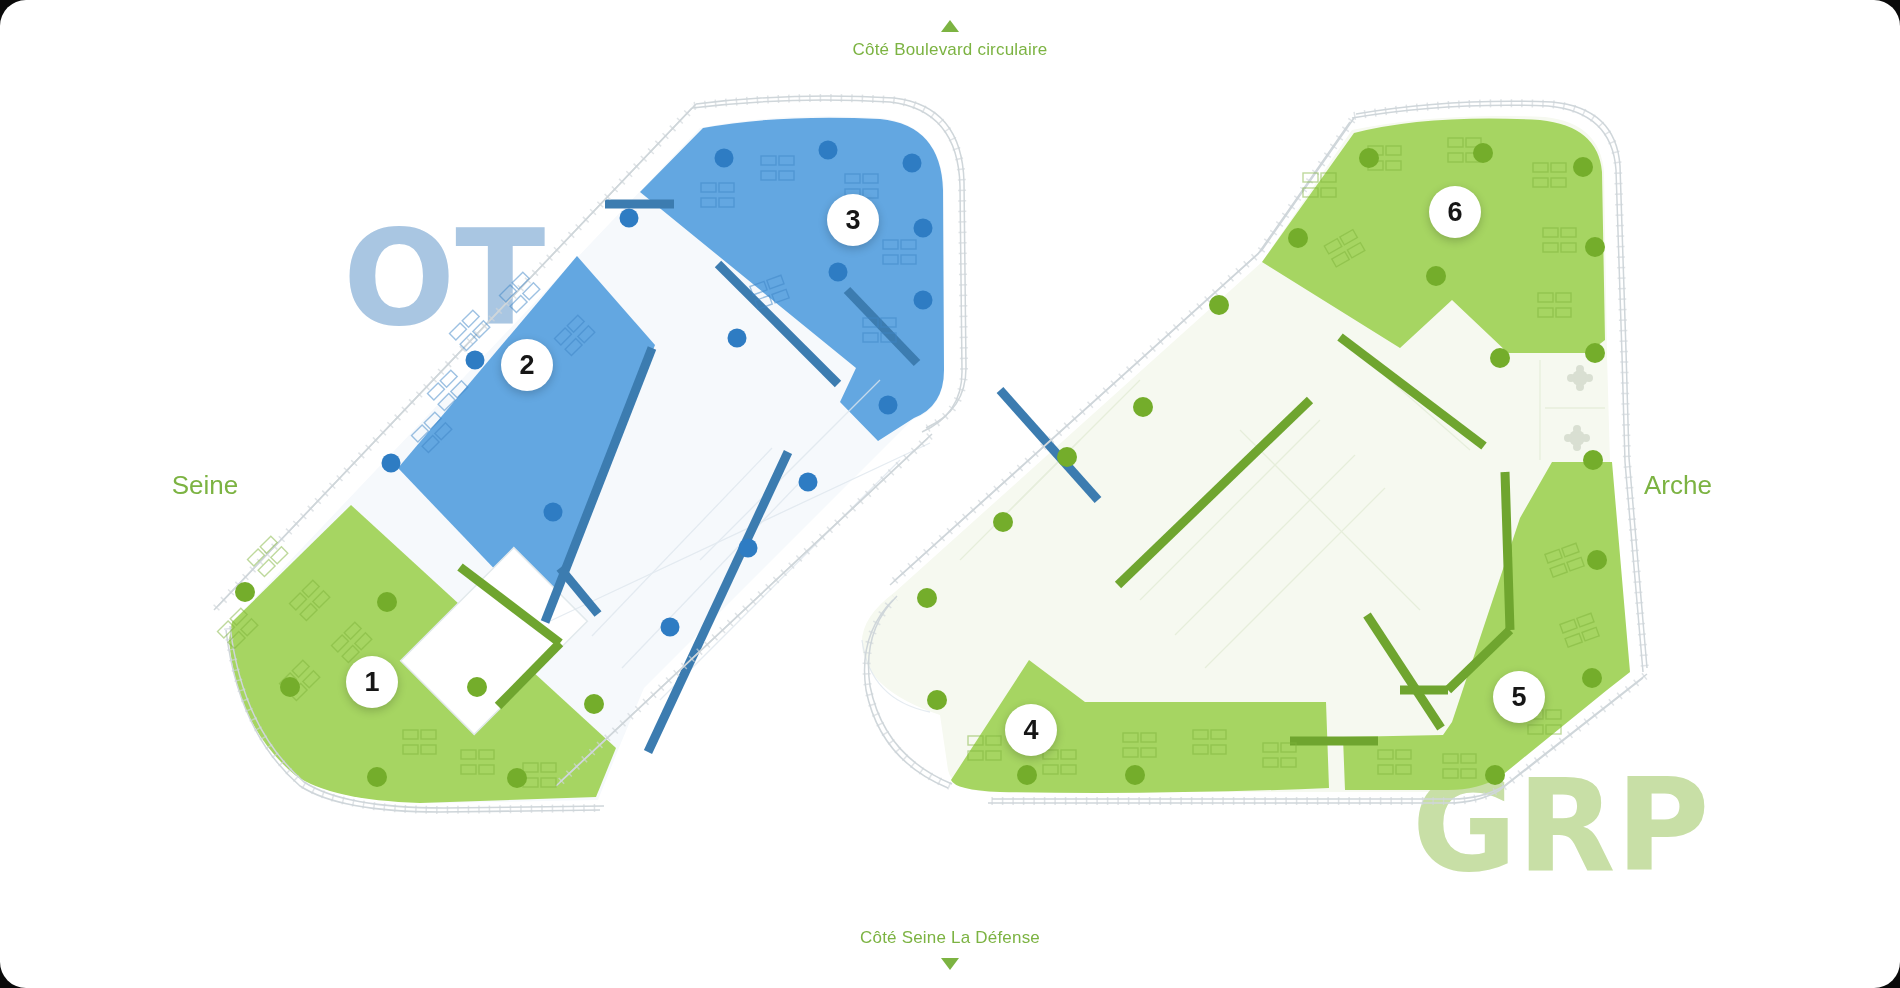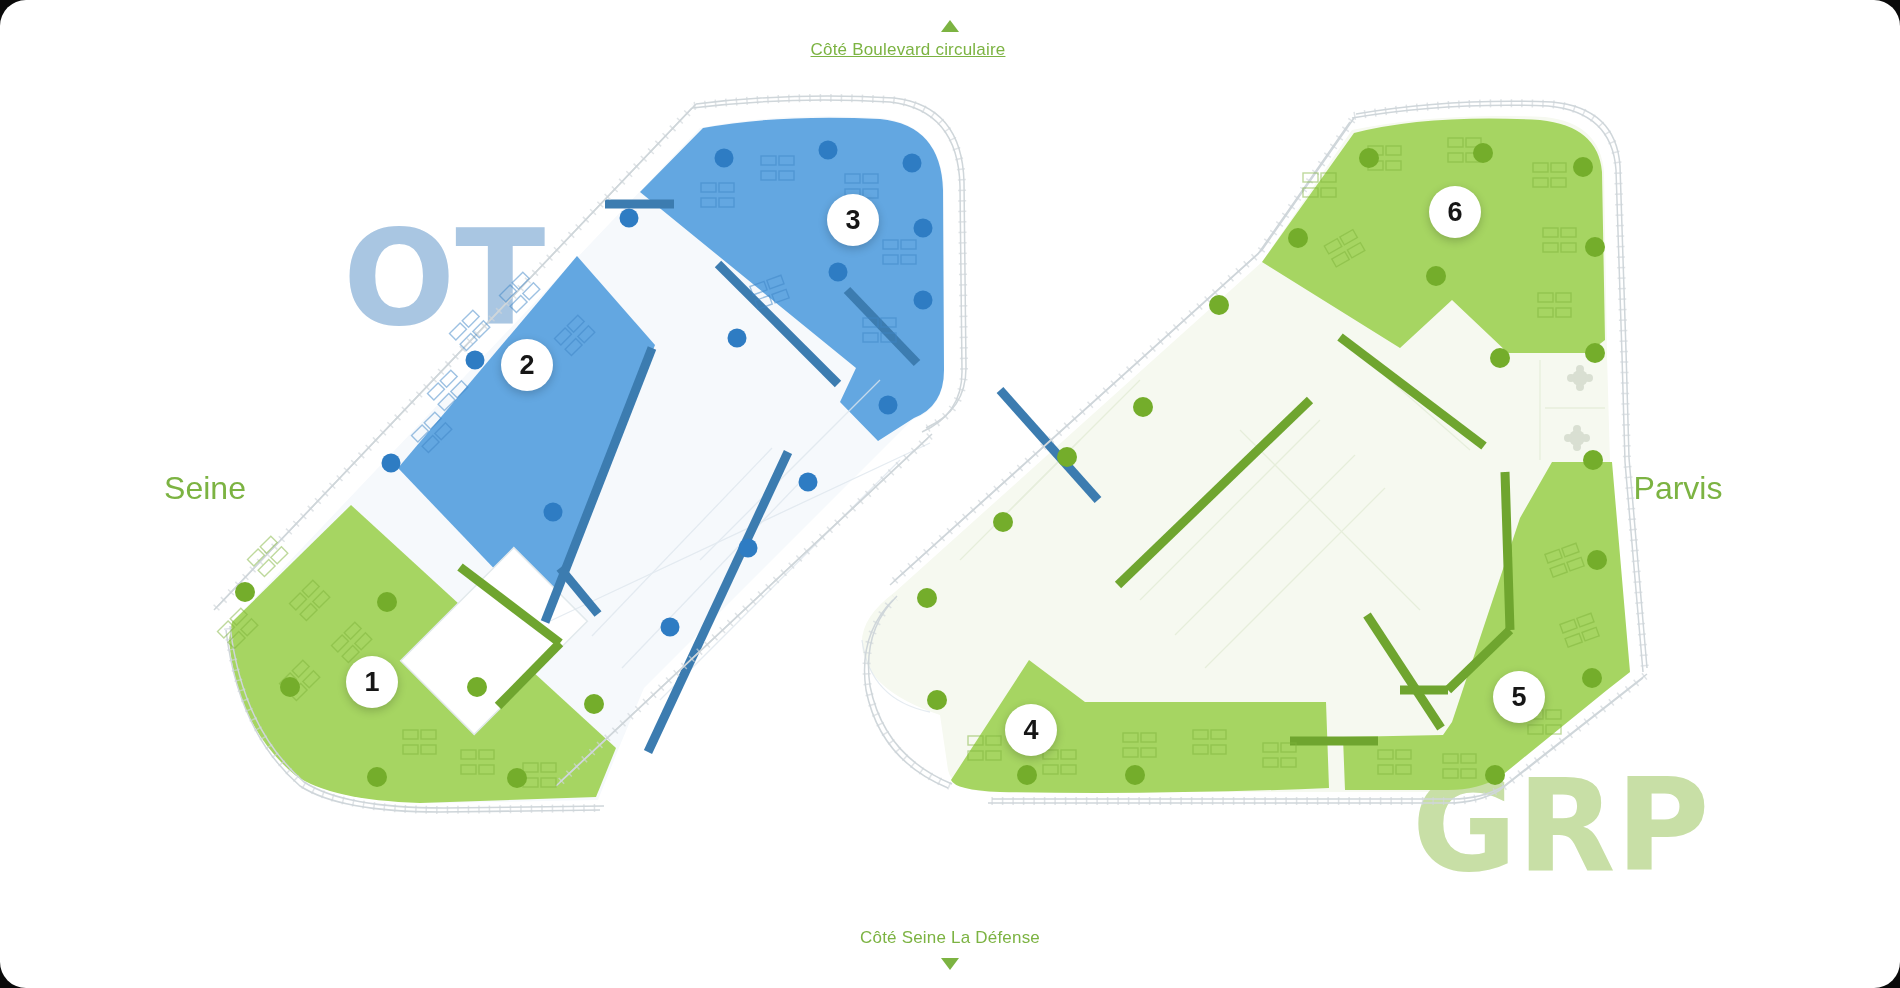--- a/index.html
+++ b/index.html
@@ -1,26 +1,26 @@
 <!DOCTYPE html>
 <html><head>
 <meta charset="utf-8">
 <style>
   html,body{margin:0;padding:0;background:#0a0a0a;font-family:"Liberation Sans",sans-serif;}
   .stage{position:relative;width:1900px;height:988px;background:#0a0a0a;overflow:hidden;}
   .card{position:absolute;inset:0;background:#ffffff;border-radius:26px;overflow:hidden;}
   svg.plan{position:absolute;left:0;top:0;width:1900px;height:988px;}
   .overlay{position:absolute;inset:0;pointer-events:none;}
   .compass{position:absolute;color:#7cb342;text-align:center;font-size:17px;letter-spacing:.2px;}
-  .compass-top{left:708px;top:40px;width:400px;text-decoration:underline;}
+  .compass-top{left:750px;top:40px;width:400px;}
   .compass-bottom{left:750px;top:928px;width:400px;}
   .tri{position:absolute;width:0;height:0;border-left:9px solid transparent;border-right:9px solid transparent;}
   .tri-up{left:941px;top:20px;border-bottom:12px solid #7cb342;}
   .tri-down{left:941px;top:958px;border-top:12px solid #7cb342;}
-  .side-label{position:absolute;color:#7cb342;font-size:32px;text-align:center;width:180px;}
+  .side-label{position:absolute;color:#7cb342;font-size:26px;text-align:center;width:180px;}
   .seine{left:115px;top:470px;}
   .arche{left:1588px;top:470px;}
   .marker{position:absolute;width:52px;height:52px;border-radius:50%;background:#ffffff;
           box-shadow:0 3px 10px rgba(0,0,0,.20);display:flex;align-items:center;justify-content:center;
           font-size:27px;font-weight:bold;color:#161616;pointer-events:auto;cursor:pointer;}
   .wm{font-weight:bold;font-family:"DejaVu Sans","Liberation Sans",sans-serif;}
 </style>
 </head>
 <body>
 
@@ -399,21 +399,21 @@
           <circle cx="1143" cy="407" r="10" fill="#74ad2b"></circle>
         </g>
     </svg>
 
     <div class="overlay">
       <div class="tri tri-up"></div>
       <div class="compass compass-top">Côté Boulevard circulaire</div>
       <div class="compass compass-bottom">Côté Seine La Défense</div>
       <div class="tri tri-down"></div>
       <div class="side-label seine">Seine</div>
-      <div class="side-label arche">Parvis</div>
+      <div class="side-label arche">Arche</div>
       <div id="markers-host">
           <div class="marker" style="left: 346px; top: 656px; background: rgb(255, 255, 255); color: rgb(22, 22, 22);">1</div>
           <div class="marker" style="left: 501px; top: 339px; background: rgb(255, 255, 255); color: rgb(22, 22, 22);">2</div>
           <div class="marker" style="left: 827px; top: 194px; background: rgb(255, 255, 255); color: rgb(22, 22, 22);">3</div>
           <div class="marker" style="left: 1005px; top: 704px; background: rgb(255, 255, 255); color: rgb(22, 22, 22);">4</div>
           <div class="marker" style="left: 1493px; top: 671px; background: rgb(255, 255, 255); color: rgb(22, 22, 22);">5</div>
           <div class="marker" style="left: 1429px; top: 186px; background: rgb(255, 255, 255); color: rgb(22, 22, 22);">6</div>
         </div>
     </div>
 

